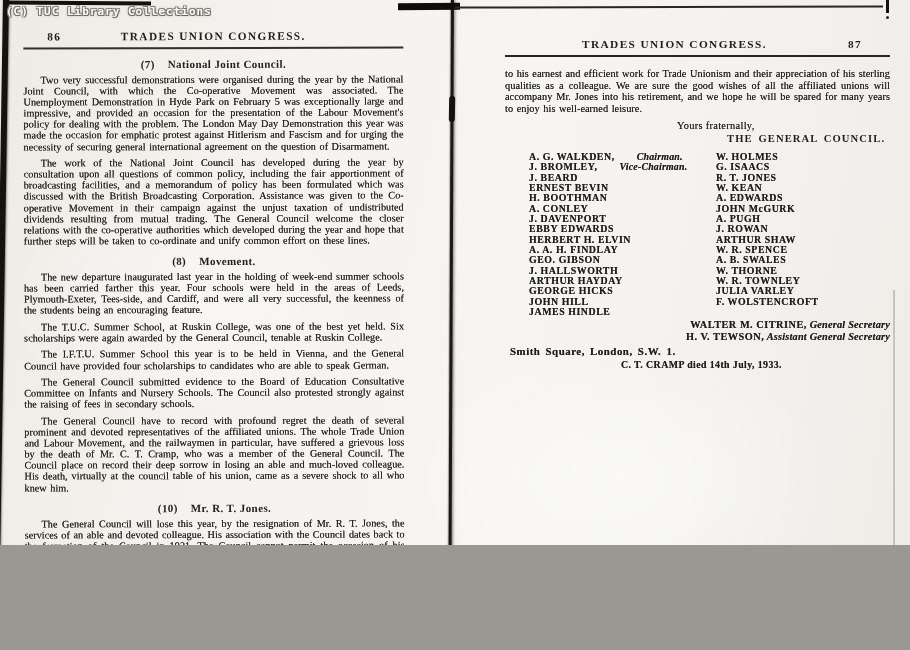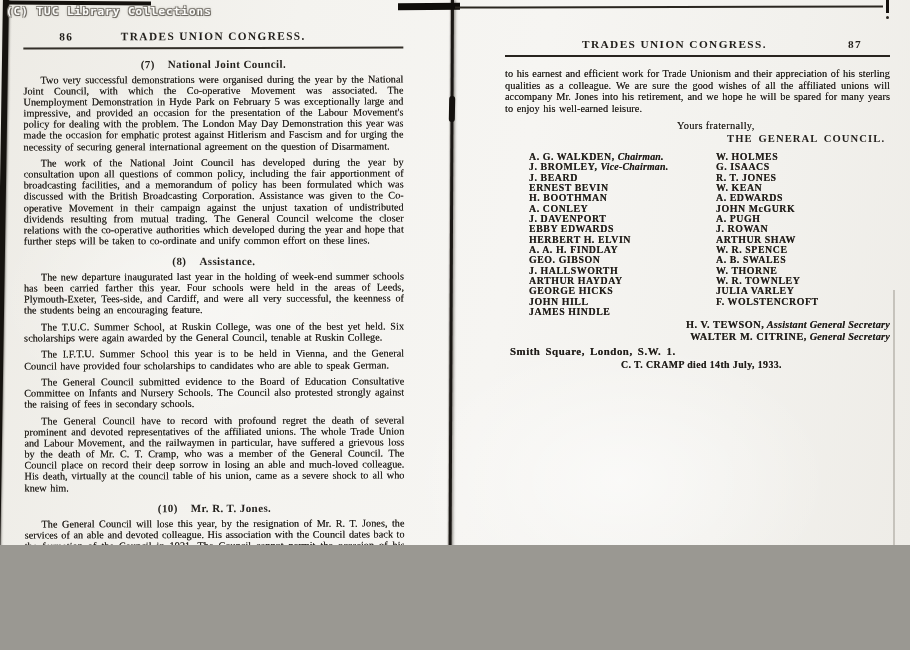--- a/index.html
+++ b/index.html
@@ -34,39 +34,39 @@
     text-shadow:1px 1px 0 #6e6a63,-1px -1px 0 #8a867f,1px -1px 0 #7c7871,-1px 1px 0 #7c7871,0 0 3px #5f5b54;
     white-space:nowrap;
   }
   
   .page{position:absolute;top:0;}
   #left-page{left:24px;top:30px;width:380px;transform:rotate(-0.15deg);}
   #right-page{left:505px;top:38px;width:385px;}
   .running-head{position:relative;height:14px;font-weight:bold;font-size:11.3px;letter-spacing:1.4px;}
   .running-title{position:absolute;left:0;right:0;text-align:center;}
   #right-page .running-title{padding-right:46px;}
-  .pagenum-left{position:absolute;left:36px;top:0;}
+  .pagenum-left{position:absolute;left:24px;top:0;}
   .pagenum-right{position:absolute;right:28px;top:0;}
   .head-rule{border:0;border-top:2px solid #332f29;margin:3px 0 0 0;}
   #right-page .head-rule{border-top-width:2.5px;border-top-color:#28241f;}
   
   .sec-heading{text-align:center;font-weight:bold;font-size:11px;letter-spacing:.4px;margin:9px 0 4px 0;}
   .sec-heading .sec-num{margin-right:13px;}
   p.body-par{font-size:10.2px;line-height:11.1px;text-align:justify;text-indent:17px;
     margin:0 0 5.5px 0;word-spacing:.9px;letter-spacing:.05px;
     text-shadow:0 0 .45px rgba(25,20,15,.75);}
   #right-page p.cont-par{text-indent:0;line-height:11.6px;margin-top:11px;font-size:10.3px;}
   .salutation{font-size:10.4px;margin:2px 0 0 172px;letter-spacing:.3px;text-shadow:0 0 .4px rgba(25,20,15,.7);}
   .signature{font-size:10.6px;font-weight:bold;letter-spacing:1.1px;margin:2px 0 8px 222px;word-spacing:2px;}
   
   .members{display:flex;margin:5px 0 0 24px;text-shadow:0 0 .4px rgba(25,20,15,.7);}
   .members-col{list-style:none;margin:0;padding:0;}
   .members-col.col-a{width:187px;}
   .members-col li{font-size:9.9px;line-height:10.35px;font-weight:bold;letter-spacing:.55px;white-space:nowrap;}
-  .members-col li .role{font-weight:bold;font-style:italic;letter-spacing:.2px;}
+  .members-col li .role{font-weight:bold;font-style:italic;letter-spacing:.2px;margin-left:19px;}
   
   .secretaries{text-align:right;margin-top:2px;}
   .secretary-line{font-size:10.3px;line-height:11.4px;font-weight:bold;letter-spacing:.5px;text-shadow:0 0 .4px rgba(25,20,15,.7);}
   .secretary-line .sec-title{font-style:italic;letter-spacing:.2px;}
   .address{font-size:10.9px;font-weight:bold;letter-spacing:.5px;margin:3px 0 0 5px;word-spacing:2px;text-shadow:0 0 .4px rgba(25,20,15,.7);}
   .obit-note{font-size:9.9px;font-weight:bold;letter-spacing:.4px;margin:2px 0 0 116px;text-shadow:0 0 .4px rgba(25,20,15,.7);}
 </style>
 </head>
 <body>
 
@@ -88,21 +88,21 @@
   <div class="page" id="left-page">
     <div class="running-head">
       <span class="pagenum-left">86</span>
       <span class="running-title">TRADES UNION CONGRESS.</span>
     </div>
     <hr class="head-rule">
     <div id="left-sections">
         <div class="sec-heading"><span class="sec-num">(7)</span><span class="sec-title">National Joint Council.</span></div>
         <p class="body-par">Two very successful demonstrations were organised during the year by the National Joint Council, with which the Co-operative Movement was associated.  The Unemployment Demonstration in Hyde Park on February 5 was exceptionally large and impressive, and provided an occasion for the presentation of the Labour Movement's policy for dealing with the problem. The London May Day Demonstration this year was made the occasion for emphatic protest against Hitlerism and Fascism and for urging the necessity of securing general international agreement on the question of Disarmament.</p>
         <p class="body-par">The work of the National Joint Council has developed during the year by consultation upon all questions of common policy, including the fair apportionment of broadcasting facilities, and a memorandum of policy has been formulated which was discussed with the British Broadcasting Corporation. Assistance was given to the Co-operative Movement in their campaign against the unjust taxation of undistributed dividends resulting from mutual trading.  The General Council welcome the closer relations with the co-operative authorities which developed during the year and hope that further steps will be taken to co-ordinate and unify common effort on these lines.</p>
-        <div class="sec-heading"><span class="sec-num">(8)</span><span class="sec-title">Assistance.</span></div>
+        <div class="sec-heading"><span class="sec-num">(8)</span><span class="sec-title">Movement.</span></div>
         <p class="body-par">The new departure inaugurated last year in the holding of week-end summer schools has been carried farther this year.  Four schools were held in the areas of Leeds, Plymouth-Exeter, Tees-side, and Cardiff, and were all very successful, the keenness of the students being an encouraging feature.</p>
         <p class="body-par">The T.U.C. Summer School, at Ruskin College, was one of the best yet held.  Six scholarships were again awarded by the General Council, tenable at Ruskin College.</p>
         <p class="body-par">The I.F.T.U. Summer School this year is to be held in Vienna, and the General Council have provided four scholarships to candidates who are able to speak German.</p>
         <p class="body-par">The General Council submitted evidence to the Board of Education Consultative Committee on Infants and Nursery Schools.  The Council also protested strongly against the raising of fees in secondary schools.</p>
         <p class="body-par">The General Council have to record with profound regret the death of several prominent and devoted representatives of the affiliated unions.  The whole Trade Union and Labour Movement, and the railwaymen in particular, have suffered a grievous loss by the death of Mr. C. T. Cramp, who was a member of the General Council.  The Council place on record their deep sorrow in losing an able and much-loved colleague.  His death, virtually at the council table of his union, came as a severe shock to all who knew him.</p>
         <div class="sec-heading"><span class="sec-num">(10)</span><span class="sec-title">Mr. R. T. Jones.</span></div>
         <p class="body-par">The General Council will lose this year, by the resignation of Mr. R. T. Jones, the services of an able and devoted colleague.  His association with the Council dates back to the formation of the Council in 1921.  The Council cannot permit the occasion of his retirement to pass without paying a tribute</p>
       </div>
   </div>
 
@@ -150,21 +150,21 @@
           <li><span class="member-name">W. R. SPENCE</span></li>
           <li><span class="member-name">A. B. SWALES</span></li>
           <li><span class="member-name">W. THORNE</span></li>
           <li><span class="member-name">W. R. TOWNLEY</span></li>
           <li><span class="member-name">JULIA VARLEY</span></li>
           <li><span class="member-name">F. WOLSTENCROFT</span></li>
         </ul>
     </div>
 
     <div class="secretaries" id="secretaries">
+        <div class="secretary-line"><span class="sec-name">WALTER M. CITRINE,</span><span class="sec-title"> General Secretary</span></div>
         <div class="secretary-line"><span class="sec-name">H. V. TEWSON,</span><span class="sec-title"> Assistant General Secretary</span></div>
-        <div class="secretary-line"><span class="sec-name">WALTER M. CITRINE,</span><span class="sec-title"> General Secretary</span></div>
       </div>
 
     <div class="address">Smith Square, London, S.W. 1.</div>
     <div class="obit-note">C. T. CRAMP died 14th July, 1933.</div>
   </div>
 
 </div>
 
 </body></html>

